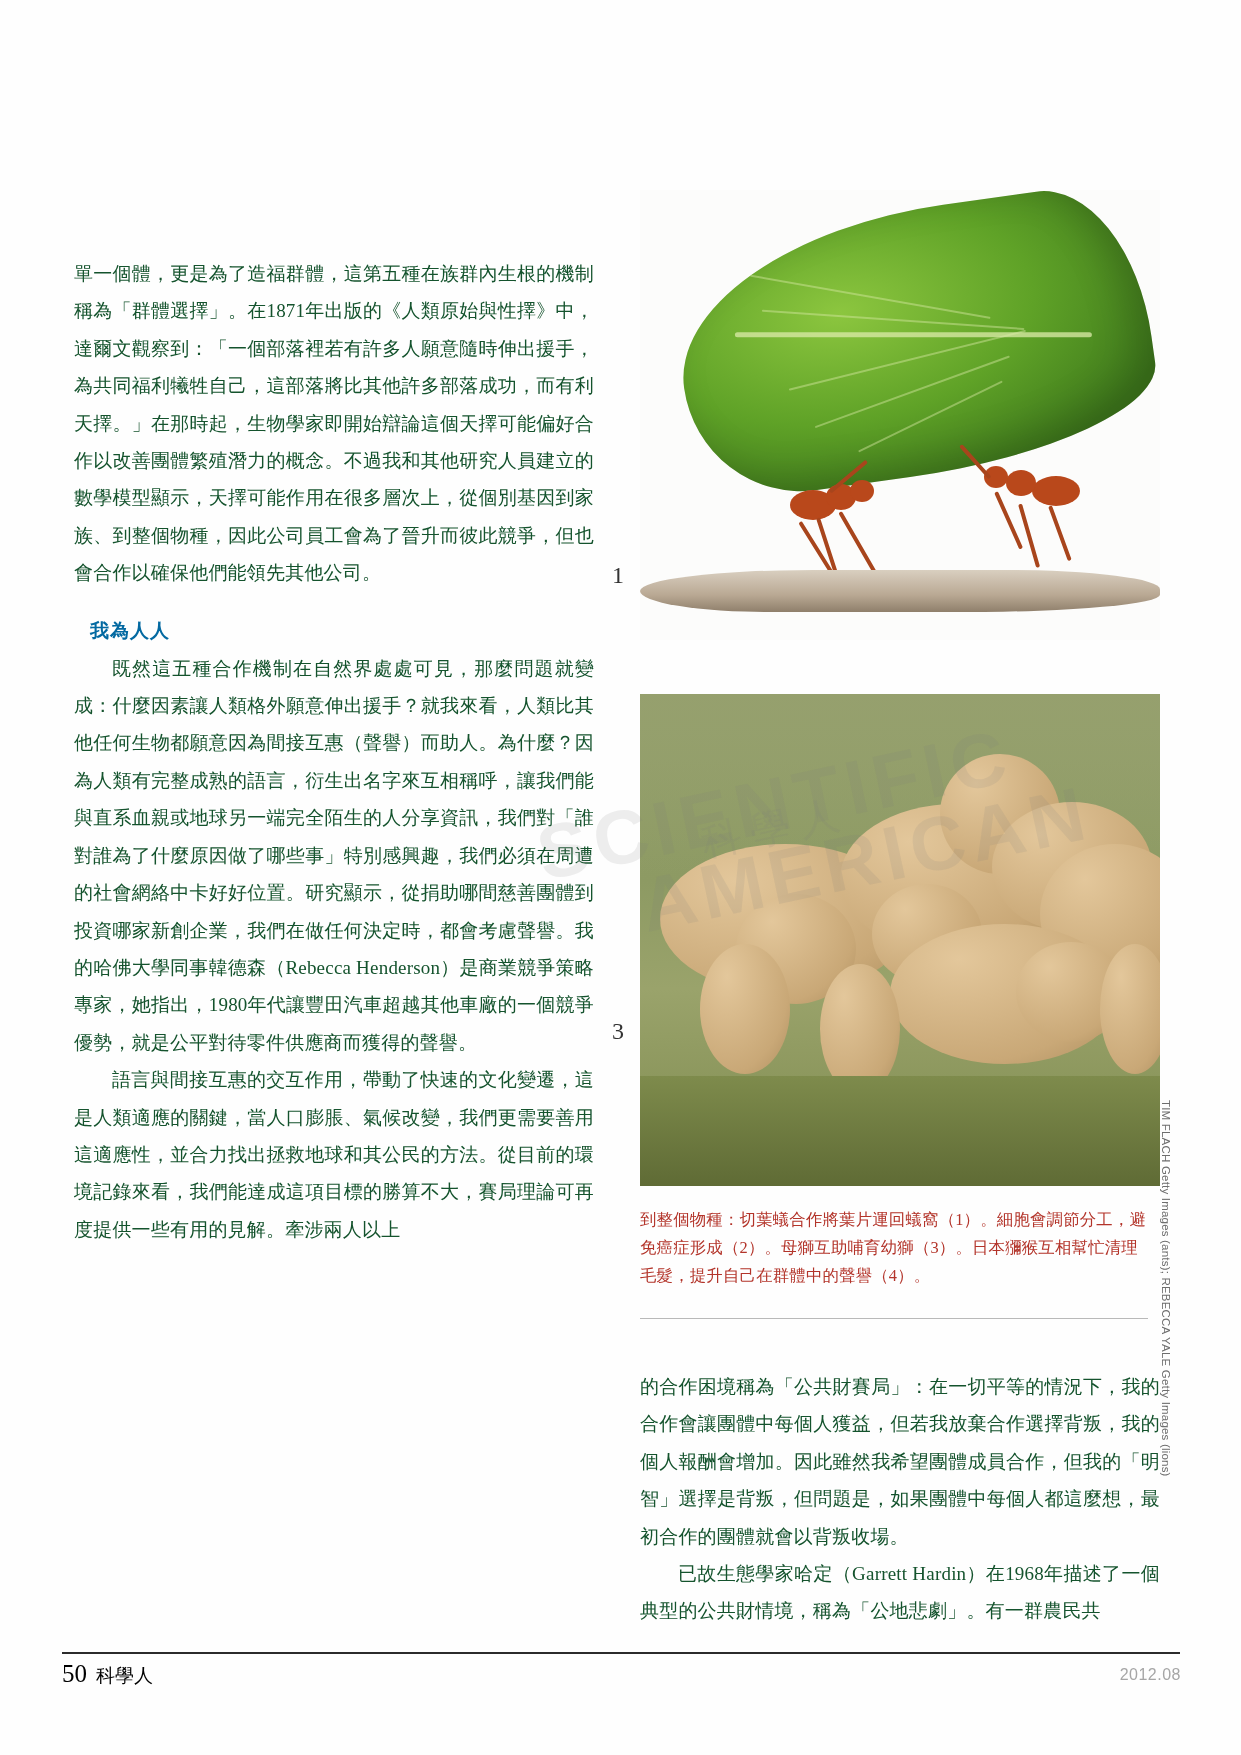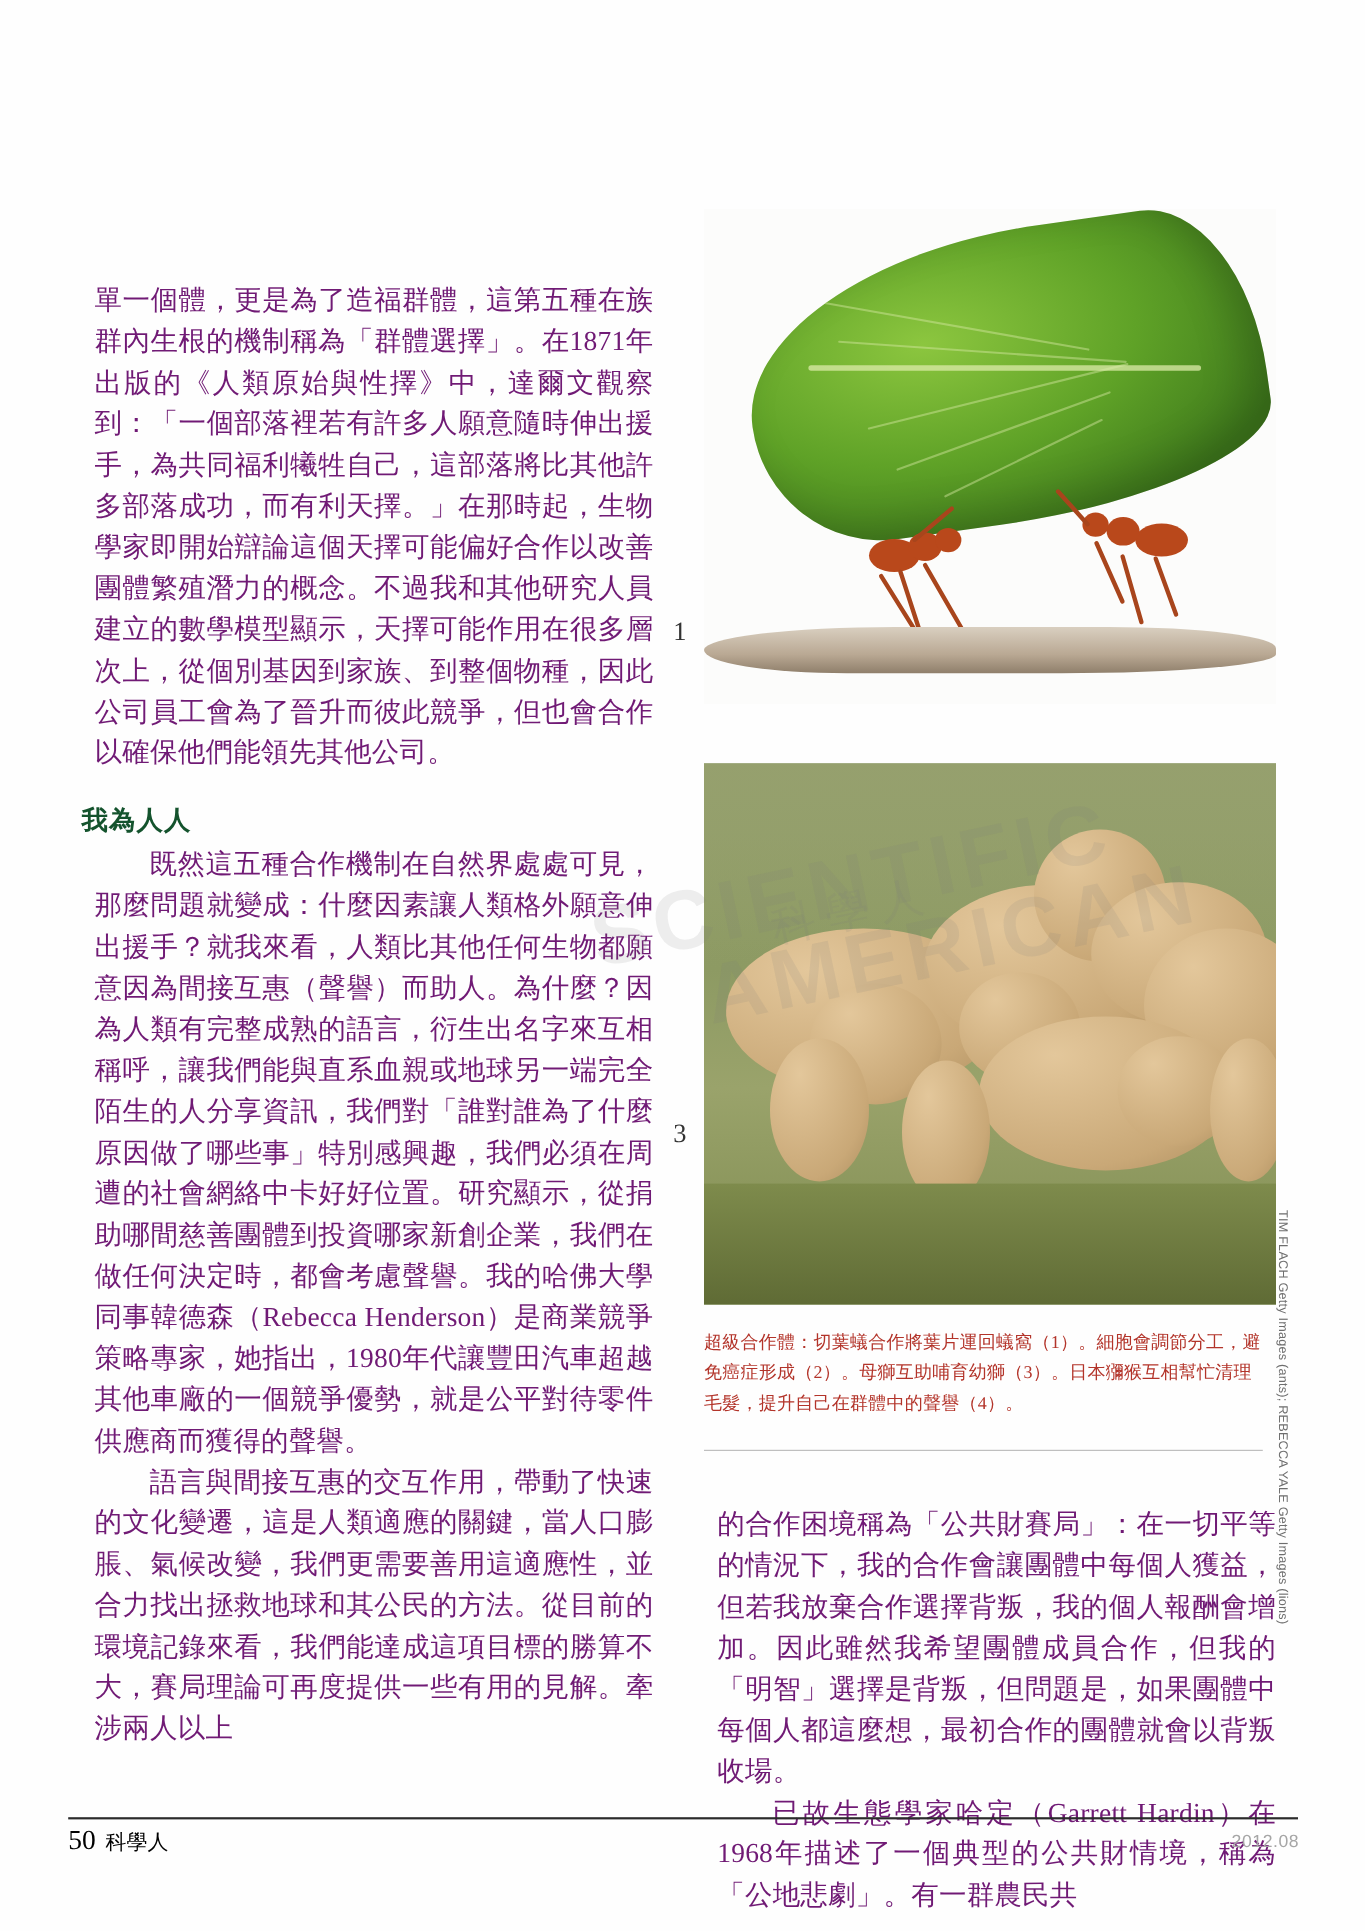--- a/index.html
+++ b/index.html
@@ -59,34 +59,34 @@
     top: 255px;
     width: 520px;
   }
   .col-right-bottom {
     position: absolute;
     left: 640px;
     top: 1368px;
     width: 520px;
   }
   p.body {
-    margin: 0 0 0px 12px;
-    font-size: 25px;
+    margin: 0 0 0px 0;
+    font-size: 19px;
     line-height: 37.4px;
     text-align: justify;
     text-justify: inter-ideograph;
     letter-spacing: 0.2px;
-    color: #701a75;
+    color: #14532d;
   }
   p.indent { text-indent: 2em; }
   h2.section-head {
-    margin: 26px 0 6px 0;
-    font-size: 24px;
+    margin: 26px 0 6px 16px;
+    font-size: 19px;
     font-weight: bold;
-    color: #14532d;
+    color: #0369a1;
     letter-spacing: 1px;
     font-family: "Liberation Serif", serif;
   }
 
   
   .photo-ants {
     position: absolute;
     left: 640px;
     top: 190px;
     width: 520px;
@@ -298,21 +298,21 @@
     <div class="lion" style="left:376px; top:248px; width:110px; height:100px;"></div>
     <div class="lion" style="left:60px;  top:250px; width:90px;  height:130px;"></div>
     <div class="lion" style="left:180px; top:270px; width:80px;  height:130px;"></div>
     <div class="lion" style="left:460px; top:250px; width:70px;  height:130px;"></div>
 
     <div class="lion-grass"></div>
   </div>
   <div class="marker" style="left:612px; top:1018px;">3</div>
 
   <div class="caption">
-    <span>超級合作體：</span><span>切葉蟻合作將葉片運回蟻窩（1）。細胞會調節分工，避免癌症形成（2）。母獅互助哺育幼獅（3）。日本獼猴互相幫忙清理毛髮，提升自己在群體中的聲譽（4）。</span>
+    <span>到整個物種：</span><span>切葉蟻合作將葉片運回蟻窩（1）。細胞會調節分工，避免癌症形成（2）。母獅互助哺育幼獅（3）。日本獼猴互相幫忙清理毛髮，提升自己在群體中的聲譽（4）。</span>
   </div>
   <div class="caption-rule"></div>
 
   <div class="col-right-bottom">
     <p class="body">的合作困境稱為「公共財賽局」：在一切平等的情況下，我的合作會讓團體中每個人獲益，但若我放棄合作選擇背叛，我的個人報酬會增加。因此雖然我希望團體成員合作，但我的「明智」選擇是背叛，但問題是，如果團體中每個人都這麼想，最初合作的團體就會以背叛收場。</p>
     <p class="body indent">已故生態學家哈定（Garrett Hardin）在1968年描述了一個典型的公共財情境，稱為「公地悲劇」。有一群農民共</p>
   </div>
 
   <div class="credit">TIM FLACH Getty Images (ants); REBECCA YALE Getty Images (lions)</div>
 

